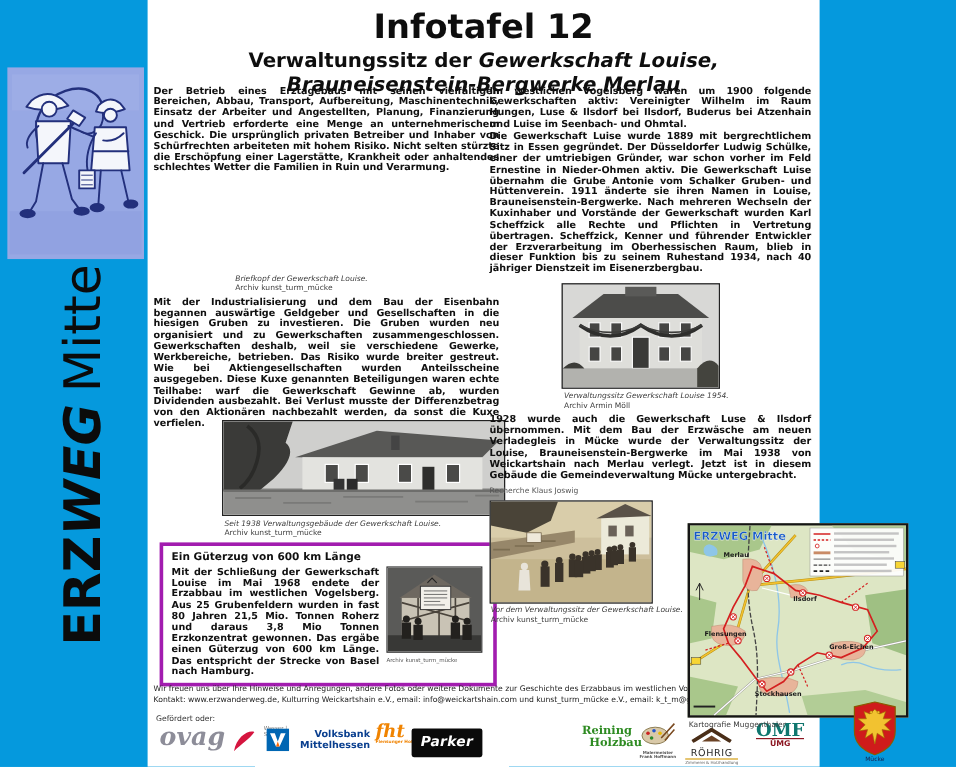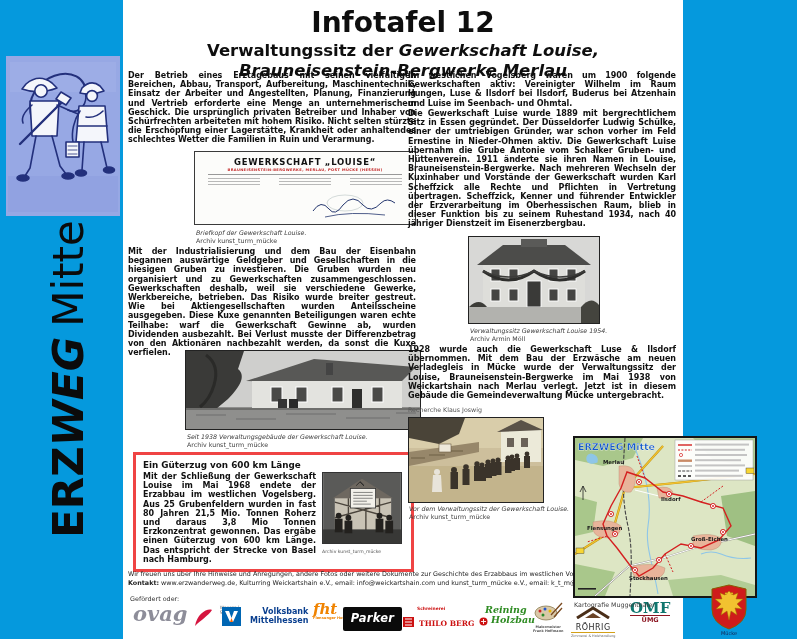--- a/index.html
+++ b/index.html
@@ -45,39 +45,39 @@
   .lh-sub { text-align:center; margin-top:1px; font-size:3.6px; font-weight:bold;
             letter-spacing:0.4px; color:#c22222; }
   .lh-rule { margin:2px auto 0 auto; width:88%; border-top:0.5px solid #999; }
   .lh-cols { display:flex; justify-content:space-between; width:88%; margin:3px auto 0 auto; }
   .txtbar { height:8px; width:52px;
             background:repeating-linear-gradient(#a8a8a8 0 1px, transparent 1px 3px); opacity:.8; }
   .lh-sig { position:absolute; right:10px; bottom:1px; }
 
   
   .infobox { position:absolute; left:10px; top:452px; width:281px; height:120px;
-             border:3px solid #ef4444; background:#fff; padding:5px 7px 4px 7px; }
+             border:3px solid #a21caf; background:#fff; padding:5px 7px 4px 7px; }
   .ib-title { font-size:8.8px; font-weight:800; color:#101010; margin-bottom:2px; }
   .ib-photo { float:right; width:82px; margin-left:6px; text-align:left; }
   .ib-photo .frame { border:1px solid #333; }
   .ib-cap { font-size:4.6px; color:#555; margin-top:1px; }
   .ib-body { font-size:8px; font-weight:bold; line-height:9.2px; text-align:justify; color:#101010; }
   .ib-body2 { clear:both; font-size:8px; font-weight:bold; line-height:9.2px;
               text-align:justify; color:#101010; }
 
   .recherche { position:absolute; font-size:6.3px; color:#555; }
 
   
   .map-box { position:absolute; left:573px; top:436px; width:184px; height:162px;
              border:2px solid #151515; background:#dde6c4; }
   .map-caption { position:absolute; left:574px; top:601px; font-size:6.3px; color:#3c3c3c; }
 
   
   .note { position:absolute; font-size:6.4px; line-height:7.8px; color:#222; width:545px; }
-  .note b { font-weight:bold;text-align:center; }
+  .note b { font-weight:normal;text-align:center; }
   .gefoerdert { position:absolute; font-size:6.4px; color:#333; }
   .logo { position:absolute; white-space:nowrap; }
   .ovag-word { font-size:21px; font-weight:600; font-style:italic; color:#8d8d99;
                font-family:"DejaVu Serif","Liberation Serif",serif; }
   .ovag-sub { display:inline-block; vertical-align:top; margin-top:4px; margin-left:2px;
               font-size:4.6px; line-height:5.4px; color:#777; }
   .vb-text { display:inline-block; vertical-align:middle; margin-left:4px;
              font-size:8px; line-height:8.6px; font-weight:800; color:#0a3f8f; }
   .fht-glyph { font-size:15px; font-weight:800; font-style:italic; color:#f08300;
                font-family:"DejaVu Serif","Liberation Serif",serif; line-height:14px; }
@@ -152,35 +152,20 @@
   </div>
 
   <div class="panel">
 
     <div class="title">Infotafel 12</div>
     <div class="subtitle sub1"><span>Verwaltungssitz der </span><span class="it">Gewerkschaft Louise,</span></div>
     <div class="subtitle sub2">Brauneisenstein-Bergwerke Merlau</div>
 
     <div class="body" style="left:5px; top:71px; width:288px;">Der Betrieb eines Erztagebaus mit seinen vielfältigen Bereichen, Abbau, Transport, Aufbereitung, Maschinentechnik, Einsatz der Arbeiter und Angestellten, Planung, Finanzierung und Vertrieb erforderte eine Menge an unternehmerischem Geschick. Die ursprünglich privaten Betreiber und Inhaber von Schürfrechten arbeiteten mit hohem Risiko. Nicht selten stürzte die Erschöpfung einer Lagerstätte, Krankheit oder anhaltendes schlechtes Wetter die Familien in Ruin und Verarmung.</div>
 
-    <div class="letterhead">
-      <div class="lh-title">GEWERKSCHAFT „LOUISE“</div>
-      <div class="lh-sub">BRAUNEISENSTEIN-BERGWERKE, MERLAU, POST MÜCKE (HESSEN)</div>
-      <div class="lh-rule"></div>
-      <div class="lh-cols">
-        <div class="txtbar"></div>
-        <div class="txtbar"></div>
-        <div class="txtbar"></div>
-      </div>
-      <svg class="lh-sig" width="100" height="32" viewBox="0 0 100 32">
-        <ellipse cx="40" cy="12" rx="18" ry="8" fill="none" stroke="#9aa" stroke-width="0.6" opacity="0.7"></ellipse>
-        <path d="M8,20 q8,-12 16,-2 q6,8 14,-4 q10,-12 20,0 q8,9 18,-2 q6,-6 14,0" fill="none" stroke="#24366e" stroke-width="1"></path>
-        <path d="M20,26 q25,-6 60,-2" fill="none" stroke="#24366e" stroke-width="0.8"></path>
-      </svg>
-    </div>
     <div class="cap" style="left:73px; top:229px;">
       <span class="c1">Briefkopf der Gewerkschaft Louise.</span>
       <span class="c2">Archiv kunst_turm_mücke</span>
     </div>
 
     <div class="body" style="left:5px; top:247px; width:288px;">Mit der Industrialisierung und dem Bau der Eisenbahn begannen auswärtige Geldgeber und Gesellschaften in die hiesigen Gruben zu investieren. Die Gruben wurden neu organisiert und zu Gewerkschaften zusammengeschlossen. Gewerkschaften deshalb, weil sie verschiedene Gewerke, Werkbereiche, betrieben. Das Risiko wurde breiter gestreut. Wie bei Aktiengesellschaften wurden Anteilsscheine ausgegeben. Diese Kuxe genannten Beteiligungen waren echte Teilhabe: warf die Gewerkschaft Gewinne ab, wurden Dividenden ausbezahlt. Bei Verlust musste der Differenzbetrag von den Aktionären nachbezahlt werden, da sonst die Kuxe verfielen.</div>
 
     <div class="photo" style="left:62px; top:350px; width:236px; height:80px;">
       <svg width="234" height="78" viewBox="0 0 234 78">
         <rect width="234" height="78" fill="#cfcfcd"></rect>
@@ -343,34 +328,22 @@
       </span>
     </div>
 
     <div class="logo" style="left:190px; top:602px; ">
       <div class="fht-glyph">fht</div>
       <div class="fht-sub">Flensunger Hof</div>
     </div>
 
     <div class="logo parker" style="left:220px; top:607px;"><span>Parker</span></div>
 
-    <div class="logo thilo" style="left:280px; top:606px;">
-      <div class="thilo-pre">Schreinerei</div>
-      <svg width="11" height="10" viewBox="0 0 11 10" style="vertical-align:middle">
-        <rect width="11" height="10" fill="#cc1111"></rect>
-          <path d="M2,2 h7 M2,5 h7 M2,8 h7" stroke="#fff" stroke-width="1"></path>
-      </svg>
-      <span class="thilo-main">THILO BERG</span>
-      <svg width="9" height="9" viewBox="0 0 9 9" style="vertical-align:middle">
-        <circle cx="4.5" cy="4.5" r="4" fill="#cc1111"></circle>
-          <path d="M2,4.5 h5 M4.5,2 v5" stroke="#fff" stroke-width="0.9"></path>
-      </svg>
-    </div>
-
-    <div class="logo reining" style="left:362px; top:605px;font-style:italic;">
+
+    <div class="logo reining" style="left:362px; top:605px;">
       <div>Reining</div>
       <div style="margin-left:6px;">Holzbau</div>
     </div>
 
     <div class="logo" style="left:410px; top:601px; text-align:center;">
       <svg width="30" height="20" viewBox="0 0 30 20">
         <ellipse cx="13" cy="12" rx="11" ry="7" fill="#d9c9a8" stroke="#8a7a50" stroke-width="0.8"></ellipse>
         <circle cx="7" cy="10" r="1.5" fill="#cc2222"></circle>
           <circle cx="12" cy="8" r="1.5" fill="#2255cc"></circle>
         <circle cx="17" cy="10" r="1.5" fill="#e8b800"></circle>

